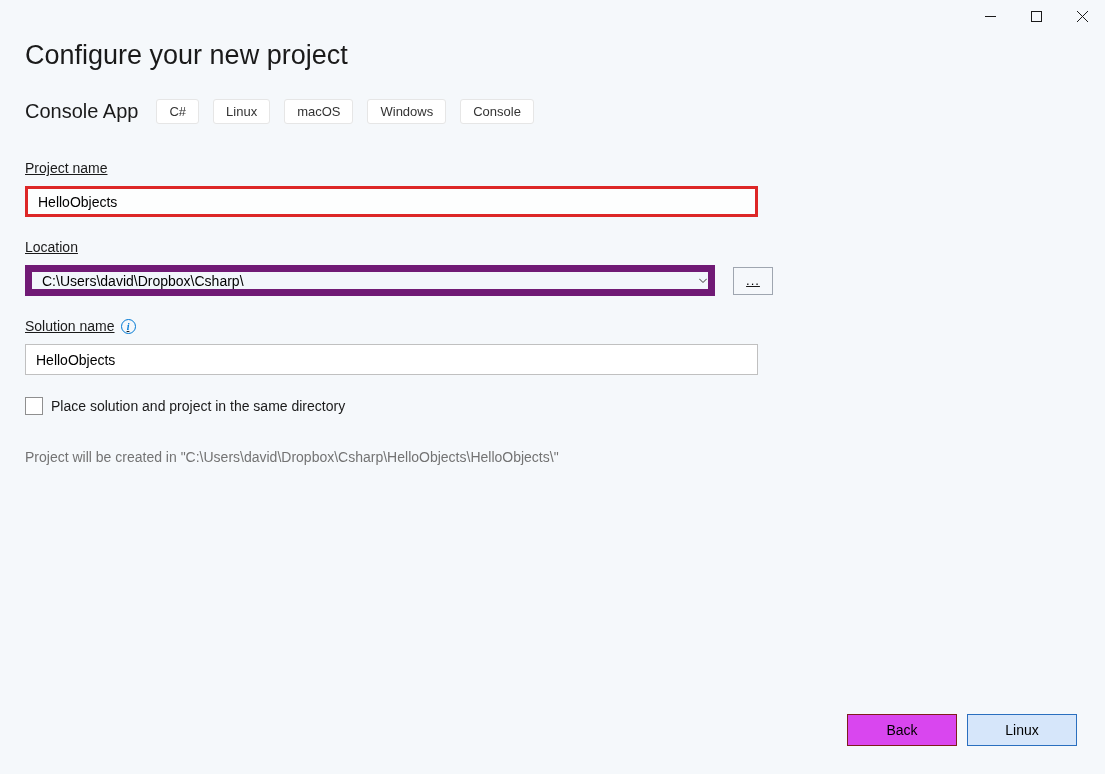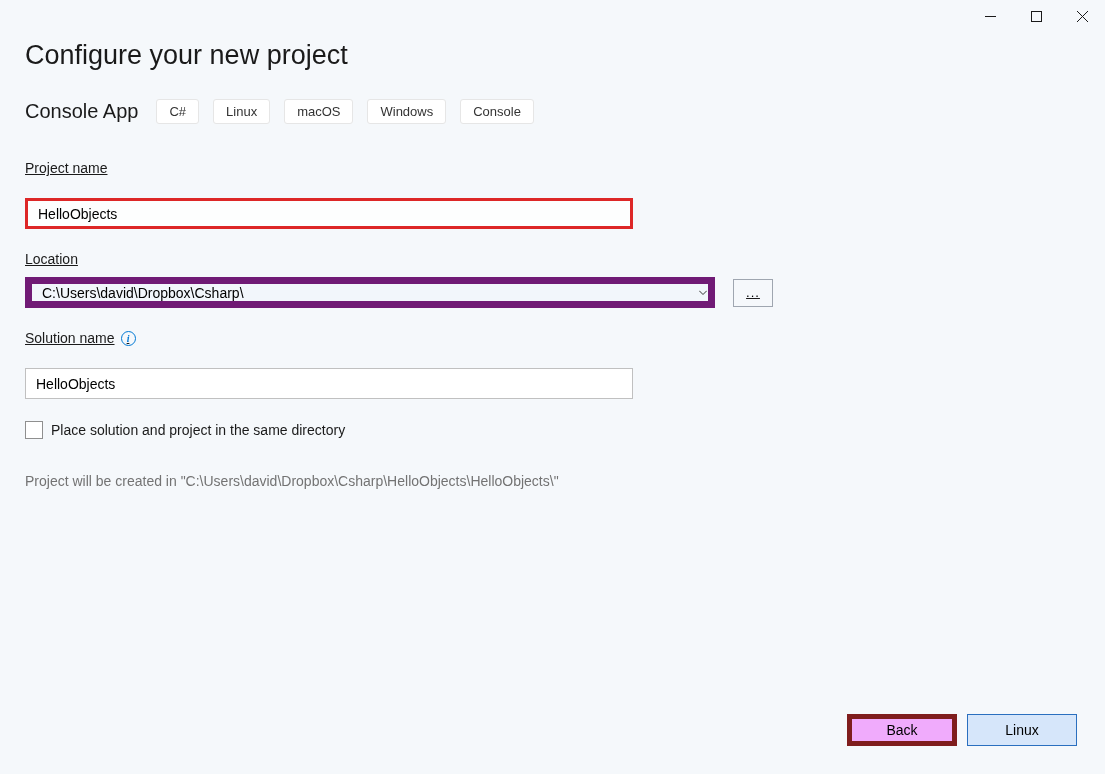--- a/index.html
+++ b/index.html
@@ -85,29 +85,28 @@
       font-weight: bold;
       font-style: italic;
       font-family: Georgia, serif;
     }
     .input-row {
       display: flex;
       align-items: center;
       gap: 18px;
     }
     .text-input {
-      width: 608px;
+      width: 733px;
       height: 31px;
       border: 1px solid #c0c0c0;
       background: #ffffff;
       padding: 0 10px;
       font-size: 14px;
       font-family: inherit;
       outline: none;
-      margin-top: 12px;
     }
     .text-input.highlighted {
       border: 3px solid #dd2727;
       background: #fdfefe;
     }
     .combo-wrapper {
       position: relative;
       width: 690px;
     }
     .combo-input {
@@ -163,22 +162,22 @@
     .footer {
       position: absolute;
       bottom: 28px;
       right: 28px;
       display: flex;
       gap: 10px;
     }
     .btn {
       width: 110px;
       height: 32px;
-      border: 5px solid #7f1d1d;
-      background: #f0abfc;
+      border: 1px solid #7f1d1d;
+      background: #d946ef;
       font-size: 14px;
       font-family: inherit;
       cursor: pointer;
     }
     .btn.primary {
       background: #d6e6fa;
       border: 1px solid #2a6fbf;
     }
   </style>
 </head>

